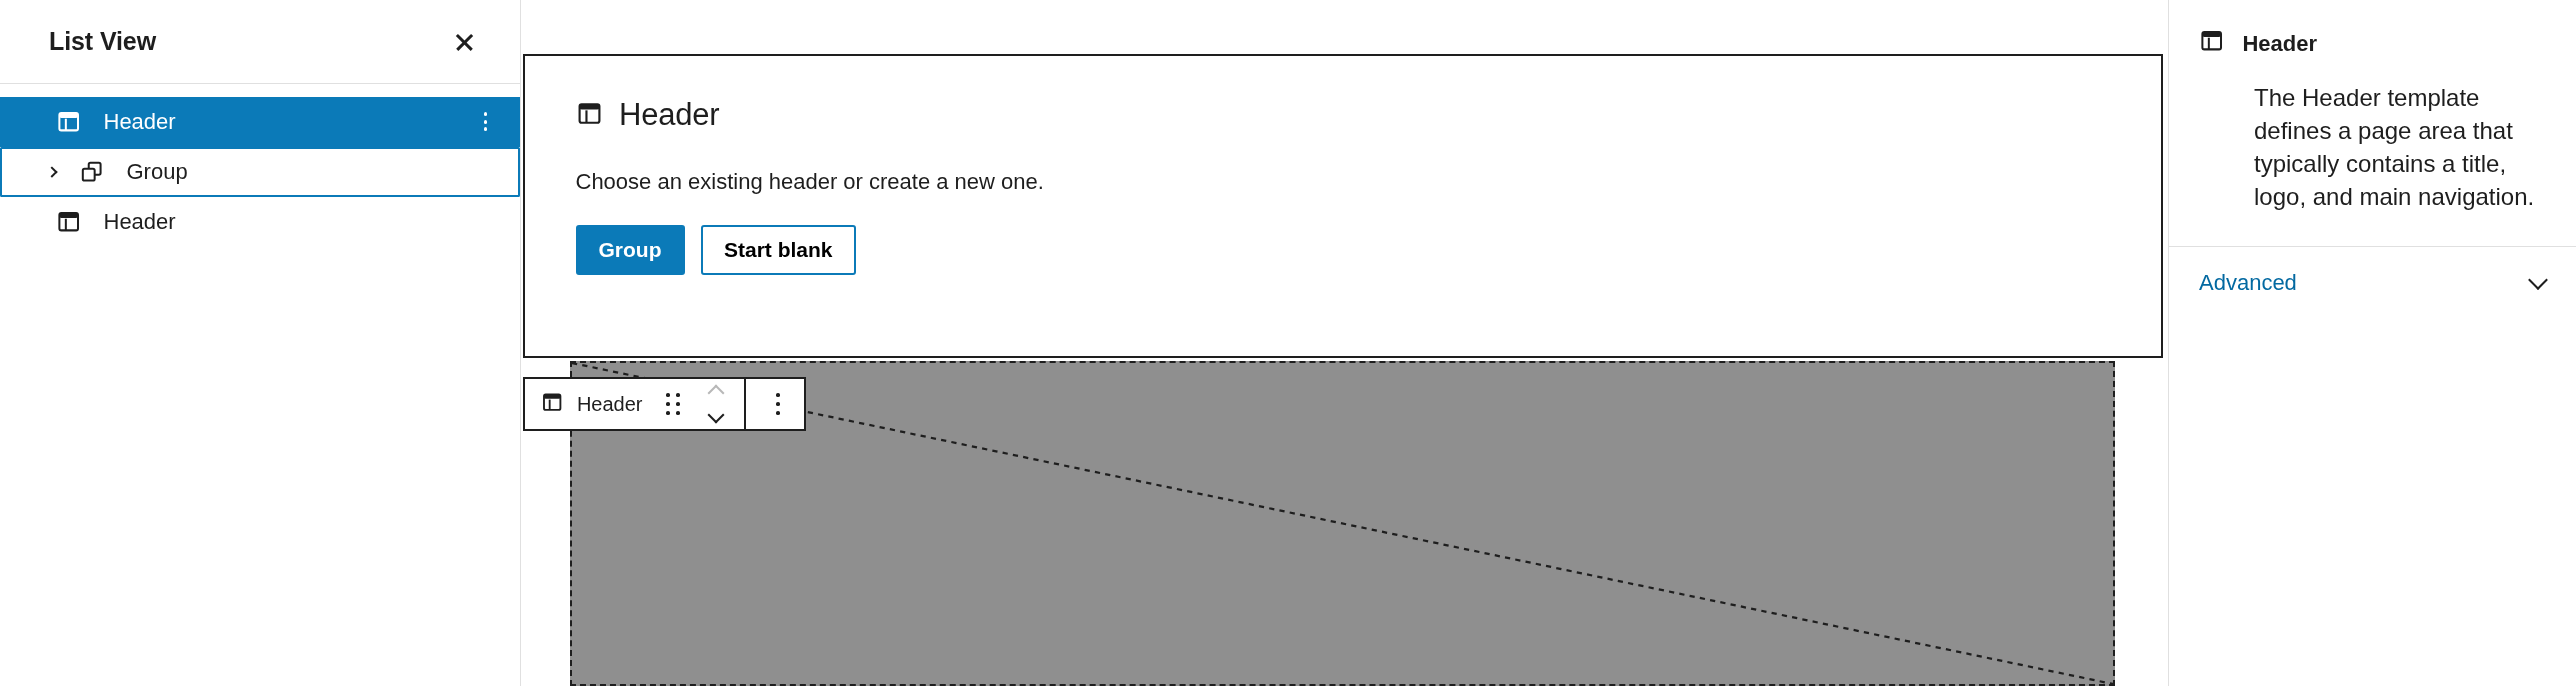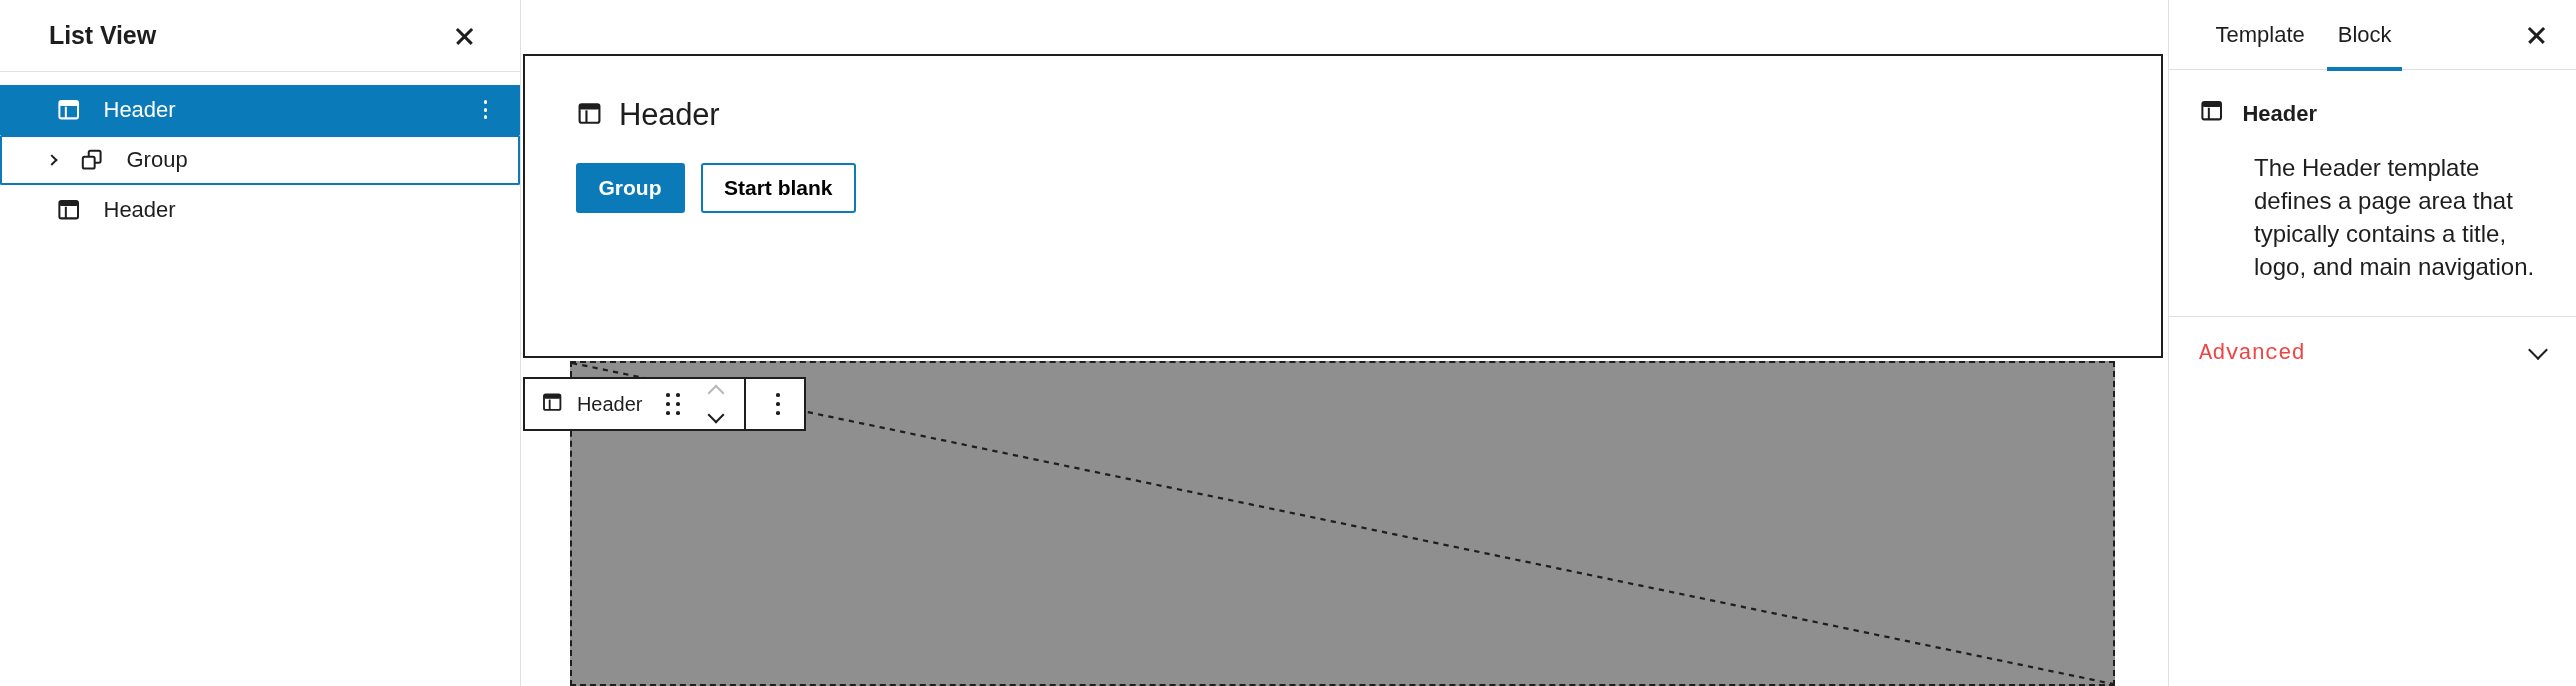--- a/index.html
+++ b/index.html
@@ -23,21 +23,21 @@
   .listview-panel {
     position: relative;
     width: 521px;
     height: 687px;
     background: #ffffff;
     border-right: 1.5px solid #e0e0e0;
     flex: 0 0 521px;
   }
   .listview-header {
     position: relative;
-    height: 72px;
+    height: 84px;
     display: flex;
     align-items: center;
     justify-content: space-between;
     padding: 0 34px 0 49px;
     border-bottom: 1.5px solid #e0e0e0;
   }
   .listview-title {
     font-size: 25px;
     font-weight: 600;
     color: #1e1e1e;
@@ -330,22 +330,21 @@
   .insp-accordion {
     height: 72px;
     display: flex;
     align-items: center;
     justify-content: space-between;
     padding: 0 31px 0 30px;
     cursor: pointer;
   }
   .acc-title {
     font-size: 22px;
-    color: #ef4444;
-    font-family: Liberation Mono, monospace;
+    color: #0369a1;
   }
   .chev-down-lg {
     width: 14px; height: 14px;
     border-left: 2.5px solid #1e1e1e;
     border-top: 2.5px solid #1e1e1e;
     transform: rotate(-135deg);
     margin-top: -6px;
   }
 </style>
 </head>
@@ -418,20 +417,21 @@
         <span>
           <svg width="27" height="27" viewBox="0 0 24 24" aria-hidden="true">
             <rect x="3.2" y="3.8" width="17.6" height="16.4" rx="1.8" fill="none" stroke="#1e1e1e" stroke-width="1.9"></rect>
             <rect x="3.2" y="3.8" width="17.6" height="4.6" rx="1.8" fill="#1e1e1e"></rect>
             <line x1="9.3" y1="9.2" x2="9.3" y2="20.2" stroke="#1e1e1e" stroke-width="1.9"></line>
           </svg>
         </span>
         <h2 class="ph-title">Header</h2>
       </div>
 
+      <p class="ph-desc">Choose an existing header or create a new one.</p>
 
       <div class="ph-buttons">
         <button class="btn btn-primary">Group</button>
         <button class="btn btn-secondary">Start blank</button>
       </div>
     </section>
 
     <div class="grey-block">
       <svg viewBox="0 0 2060 429" preserveAspectRatio="none" aria-hidden="true">
         <line x1="0" y1="0" x2="2060" y2="429" stroke="#1e1e1e" stroke-width="3" stroke-dasharray="7 7"></line>
@@ -479,28 +479,20 @@
               <i></i>
             </span>
         </div>
       </div>
     </div>
 
   </main>
 
   <aside class="inspector">
 
-    <div class="insp-tabbar">
-      <button class="insp-tab">Template</button>
-      <button class="insp-tab active">Block</button>
-      <span class="insp-spacer"></span>
-      <button class="icon-btn">
-        <span class="close-glyph"></span>
-      </button>
-    </div>
 
     <div class="insp-card">
       <div class="insp-block-row">
         <span>
           <svg width="25.4" height="25.4" viewBox="0 0 24 24" aria-hidden="true">
             <rect x="3.2" y="3.8" width="17.6" height="16.4" rx="1.8" fill="none" stroke="#1e1e1e" stroke-width="1.9"></rect>
             <rect x="3.2" y="3.8" width="17.6" height="4.6" rx="1.8" fill="#1e1e1e"></rect>
             <line x1="9.3" y1="9.2" x2="9.3" y2="20.2" stroke="#1e1e1e" stroke-width="1.9"></line>
           </svg>
         </span>

